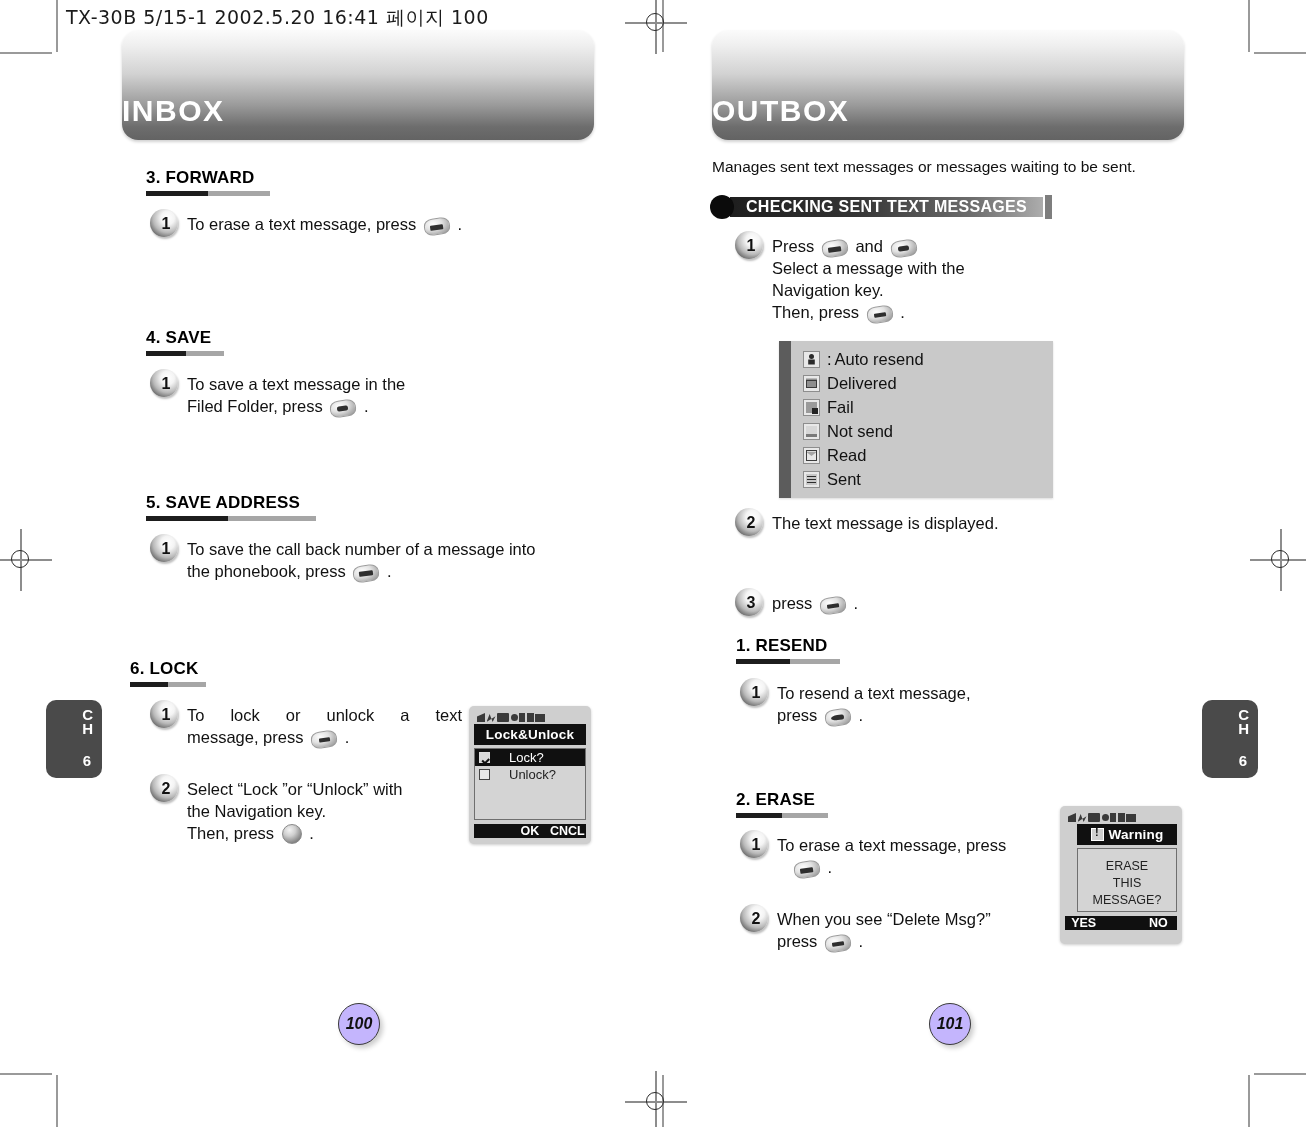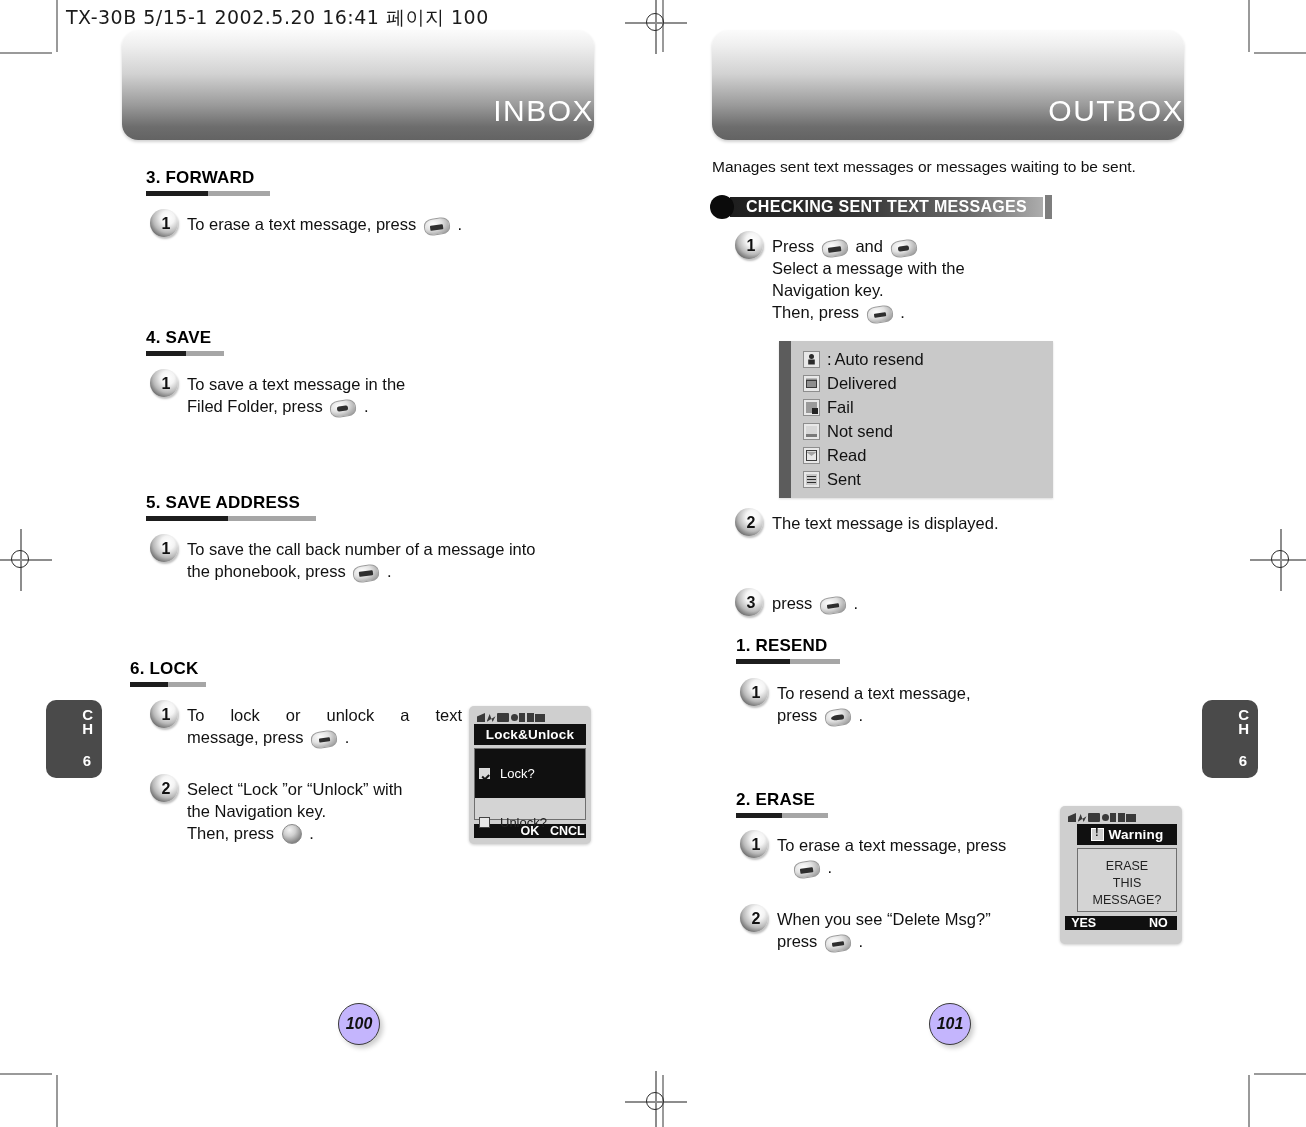--- a/index.html
+++ b/index.html
@@ -32,22 +32,22 @@
   .chtab .ch{position:absolute;top:8px;right:9px;font-size:15px;font-weight:700;line-height:14px;text-align:center;}
   .chtab .num{position:absolute;bottom:9px;right:11px;font-size:15px;font-weight:700;}
 
   
   .banner{
     position:absolute;height:110px;border-radius:16px;
     background:linear-gradient(to bottom,#fbfbfb 0%,#efefef 14%,#d2d2d2 40%,#9b9b9b 68%,#6d6d6d 88%,#636363 100%);
     box-shadow:0 2px 3px rgba(0,0,0,.18);
   }
   .banner .t{
-    position:absolute;left:0;right:0;bottom:12px;text-align:right;
-    color:#fff;font-size:30px;font-weight:400;letter-spacing:1.5px;
+    position:absolute;left:0;right:16px;bottom:12px;text-align:left;
+    color:#fff;font-size:30px;font-weight:700;letter-spacing:1.5px;
   }
 
   
   .sechead{position:absolute;}
   .sechead .txt{font-size:17px;font-weight:700;letter-spacing:.2px;white-space:nowrap;}
   .sechead .rule{margin-top:3px;height:5px;display:flex;}
   .sechead .rule .d{background:#1d1d1d;}
   .sechead .rule .l{background:#a6a6a6;}
 
   
@@ -130,21 +130,21 @@
   .phone .s5{width:6px;height:9px;background:#9a9a9a;}
   .phone .s6{width:7px;height:9px;background:#2f2f2f;}
   .phone .s7{width:10px;height:8px;background:#5a5a5a;}
   .phone .title{
     background:#101010;color:#fff;text-align:center;font-size:13.5px;font-weight:700;
     padding:3px 0;letter-spacing:.2px;display:flex;align-items:center;justify-content:center;gap:5px;
   }
   .phone .title .wico{width:13px;height:13px;background:#cfcfcf;border:1px solid #fff;box-sizing:border-box;position:relative;flex:none;}
   .phone .title .wico::after{content:"!";position:absolute;left:0;right:0;top:-3px;font-size:11px;color:#111;text-align:center;font-weight:700;}
   .phone .body{background:#d4d4d4;border:1px solid #6f6f6f;margin-top:3px;box-sizing:border-box;}
-  .phone .li{font-size:13px;padding:17px 4px;display:flex;align-items:center;gap:10px;color:#222;}
+  .phone .li{font-size:13px;padding:1px 4px;display:flex;align-items:center;gap:19px;color:#222;}
   .phone .li.sel{background:#101010;color:#fff;}
   .phone .cb{width:11px;height:11px;border:1.4px solid #444;background:#e9e9e9;box-sizing:border-box;position:relative;flex:none;}
   .phone .li.sel .cb{border-color:#ddd;background:#d8d8d8;}
   .phone .cb.on::after{content:"";position:absolute;left:2px;top:4.5px;width:5px;height:2.5px;border-left:2px solid #111;border-bottom:2px solid #111;transform:rotate(-45deg);}
   .phone .msgbody{background:#d4d4d4;border:1px solid #6f6f6f;margin-top:3px;text-align:center;font-size:12.5px;line-height:17px;color:#222;padding:9px 2px 16px;box-sizing:border-box;}
   .phone .soft{display:flex;margin-top:4px;height:14px;background:#101010;}
   .phone .soft div{flex:1;color:#fff;font-size:12.5px;font-weight:700;display:flex;align-items:center;justify-content:center;}
   .phone .soft .blank{color:transparent;}
 
   

